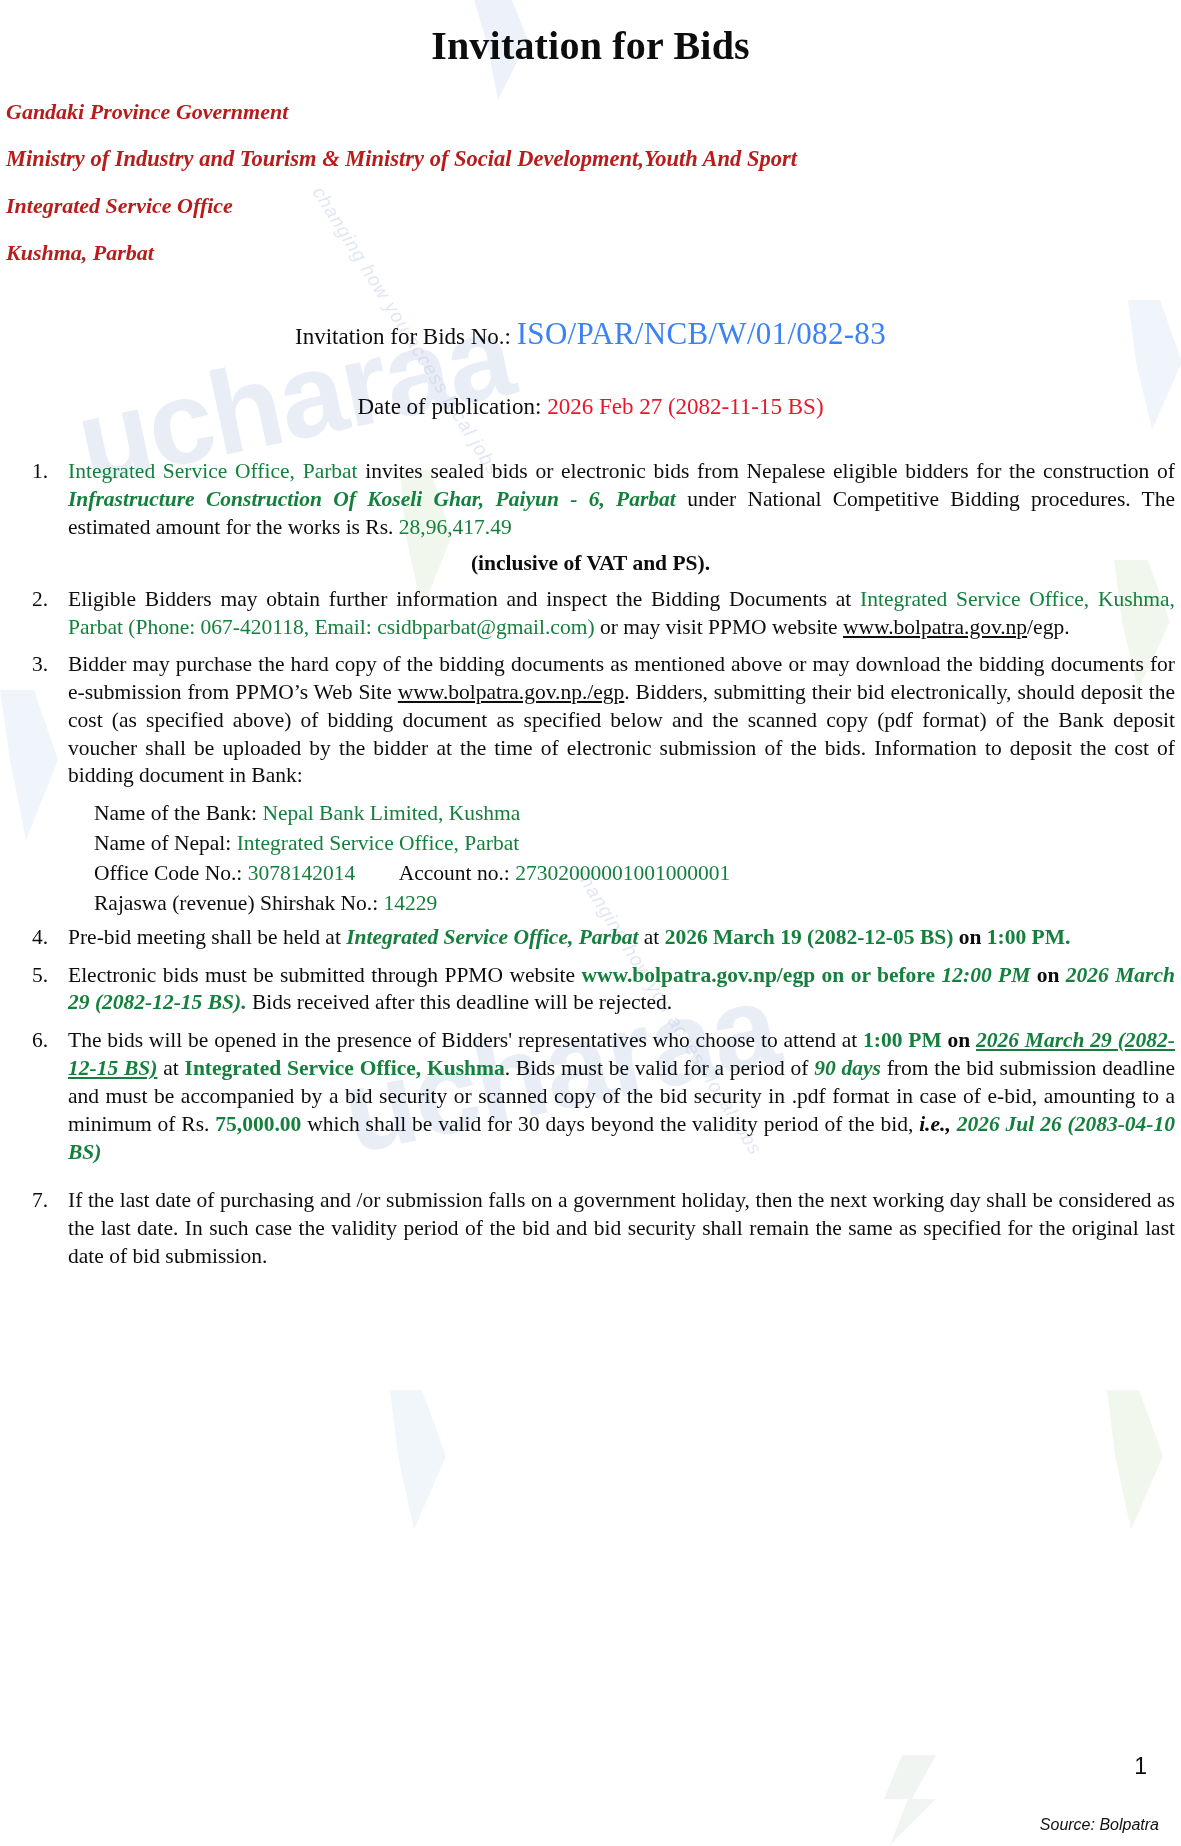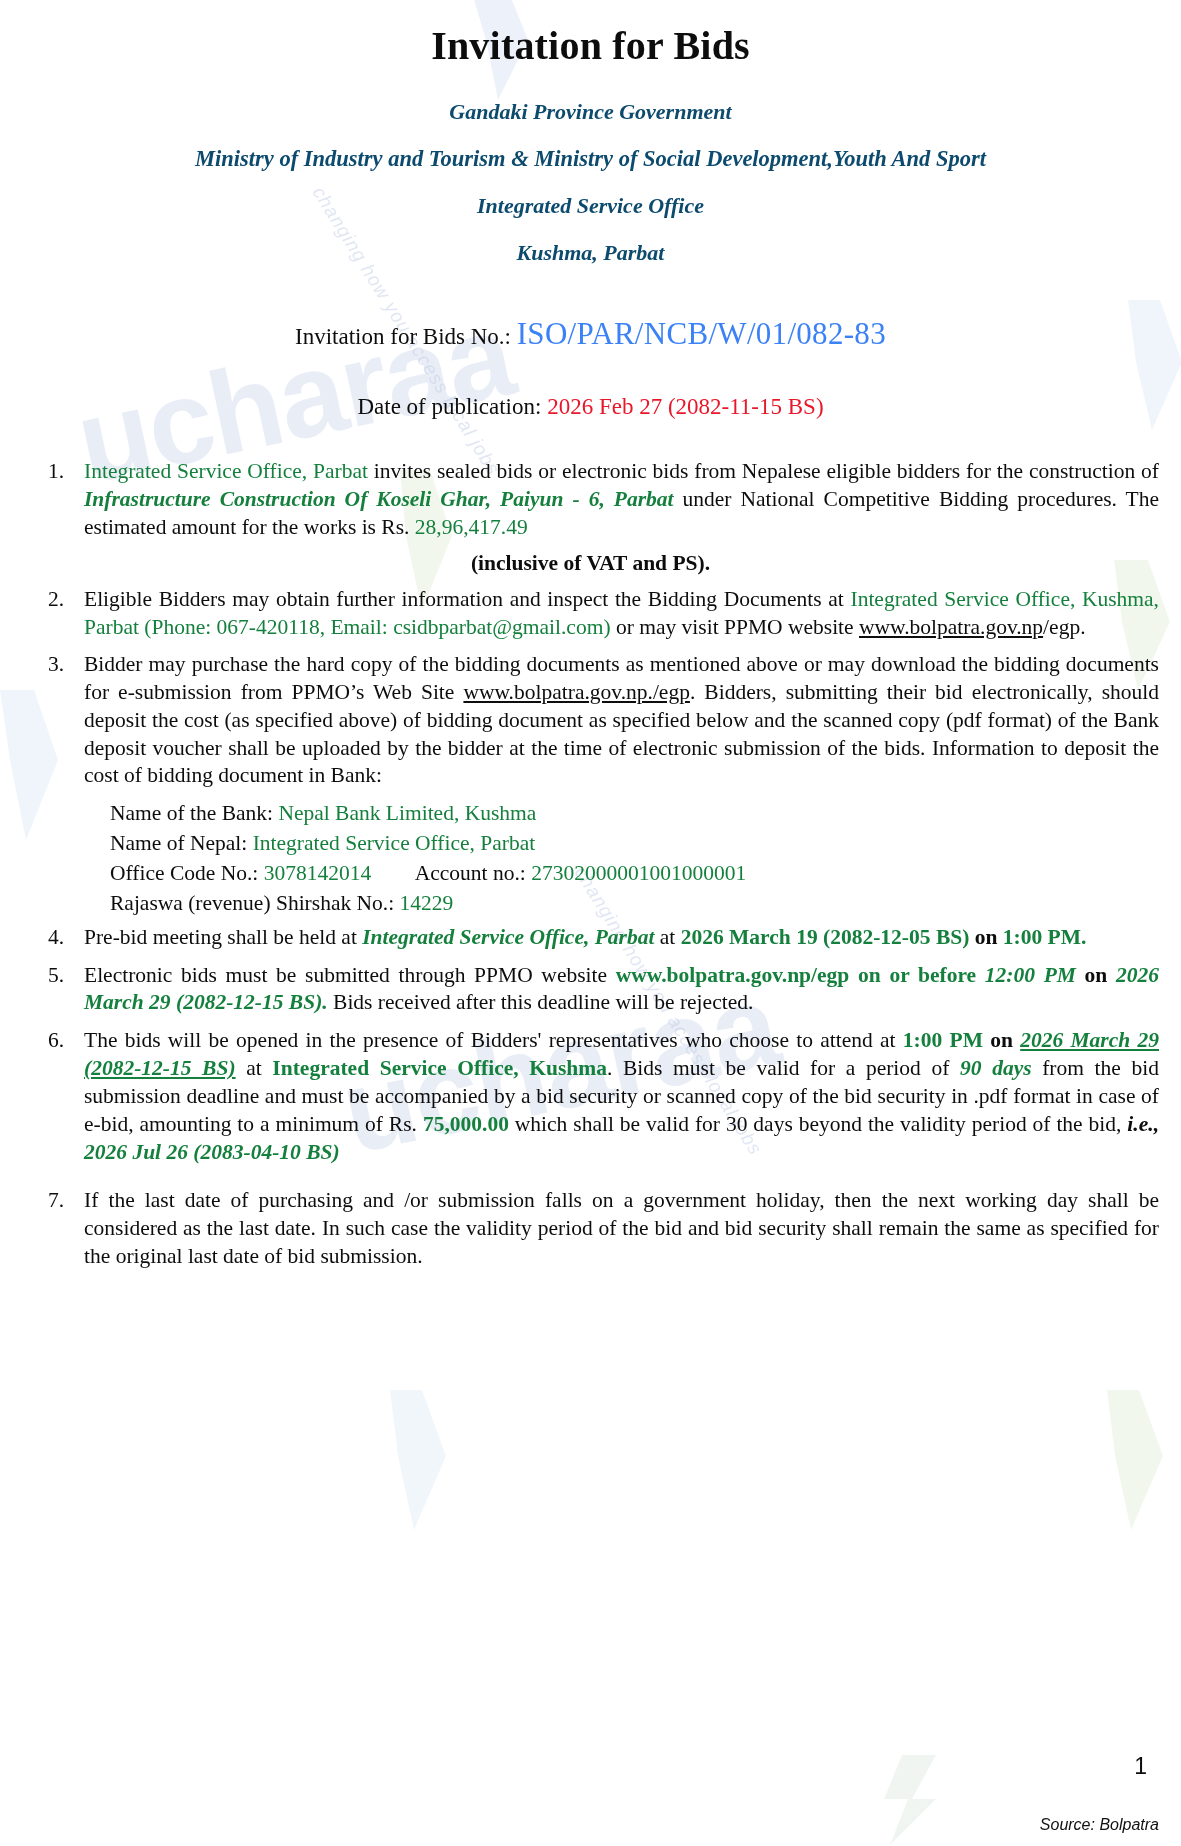--- a/index.html
+++ b/index.html
@@ -58,33 +58,32 @@
   .glyph-d { left: 1110px; top: 560px;  }
   .glyph-e { left: 400px;  top: 470px;  }
   .glyph-f { left: 1105px; top: 1390px; }
   .glyph-g { left: 390px;  top: 1390px; }
   .glyph-h { left: 878px;  top: 1755px; }
 
   
   .content {
     position: relative;
     z-index: 2;
-    padding: 0 22px;
+    padding: 0 6px;
   }
   .doc-title {
     text-align: center;
     font-size: 40px;
     font-weight: 700;
     margin: 22px 0 0 0;
     letter-spacing: .2px;
   }
   .org-block { margin-top: 30px; }
   .org-line {
-    text-align: center;
-    color: #0c4a6e;
+    color: #b91c1c;
     font-weight: 700;
     font-style: italic;
     font-size: 22px;
     margin: 0 0 21px 0;
   }
   .org-line.wide { font-size: 22.5px; }
 
   .ifb-no {
     text-align: center;
     font-size: 23px;

